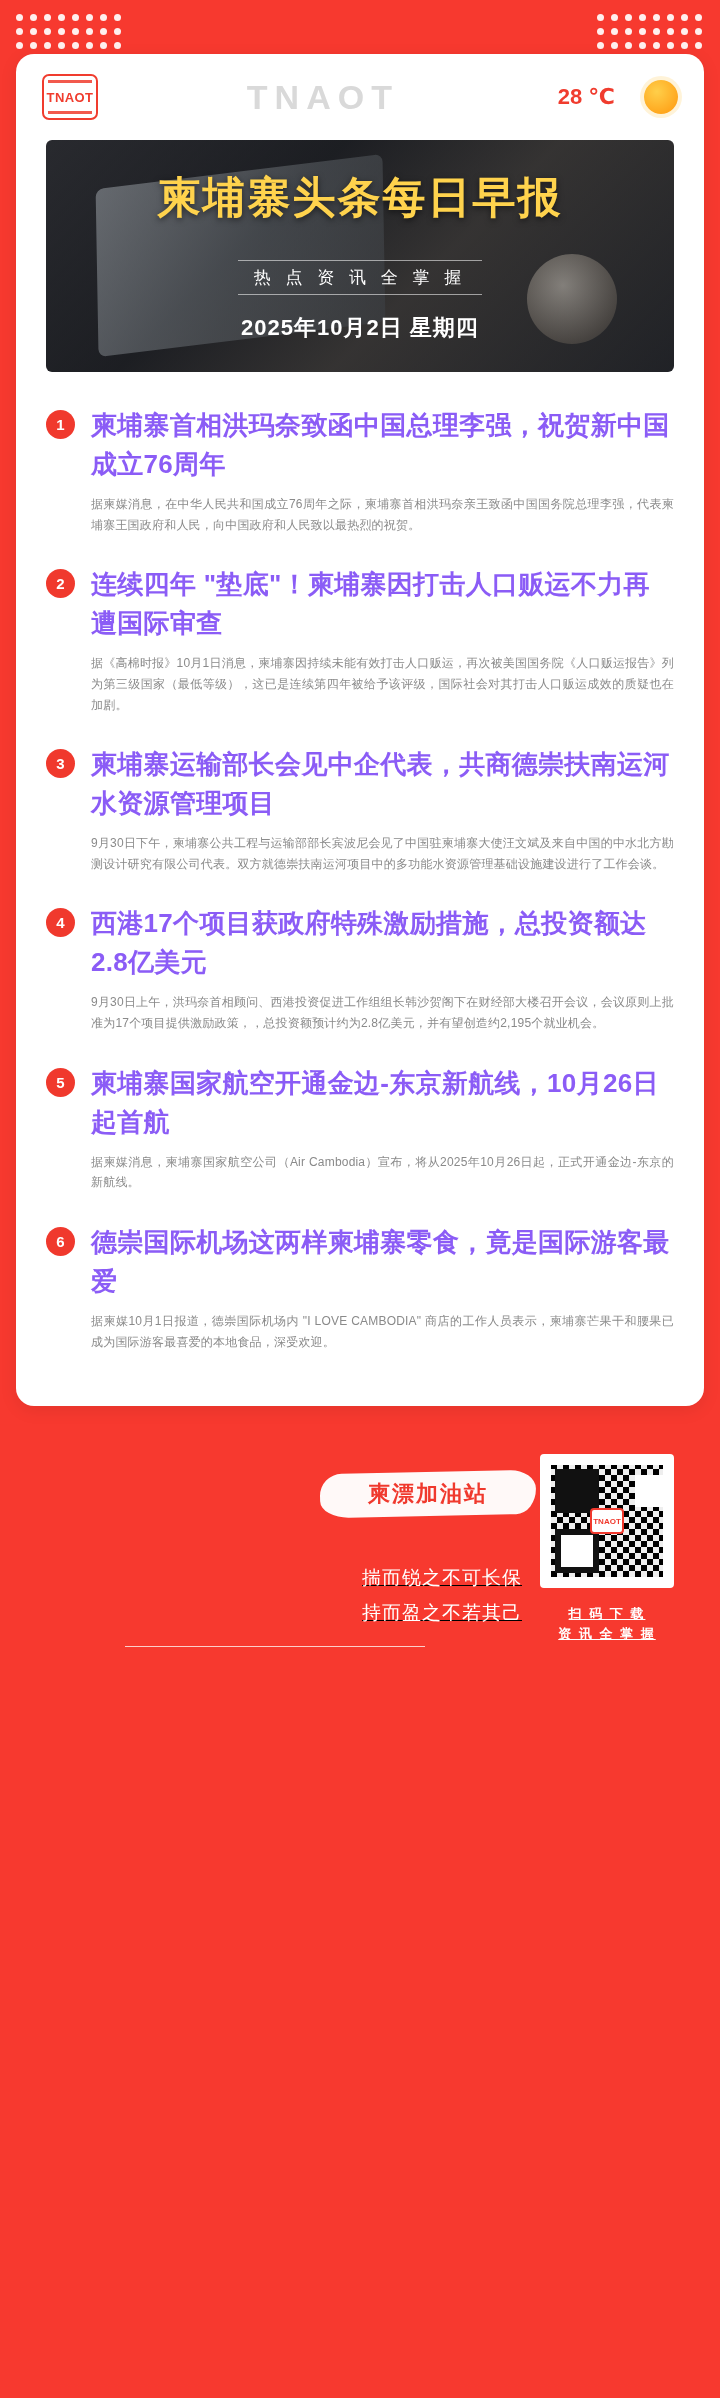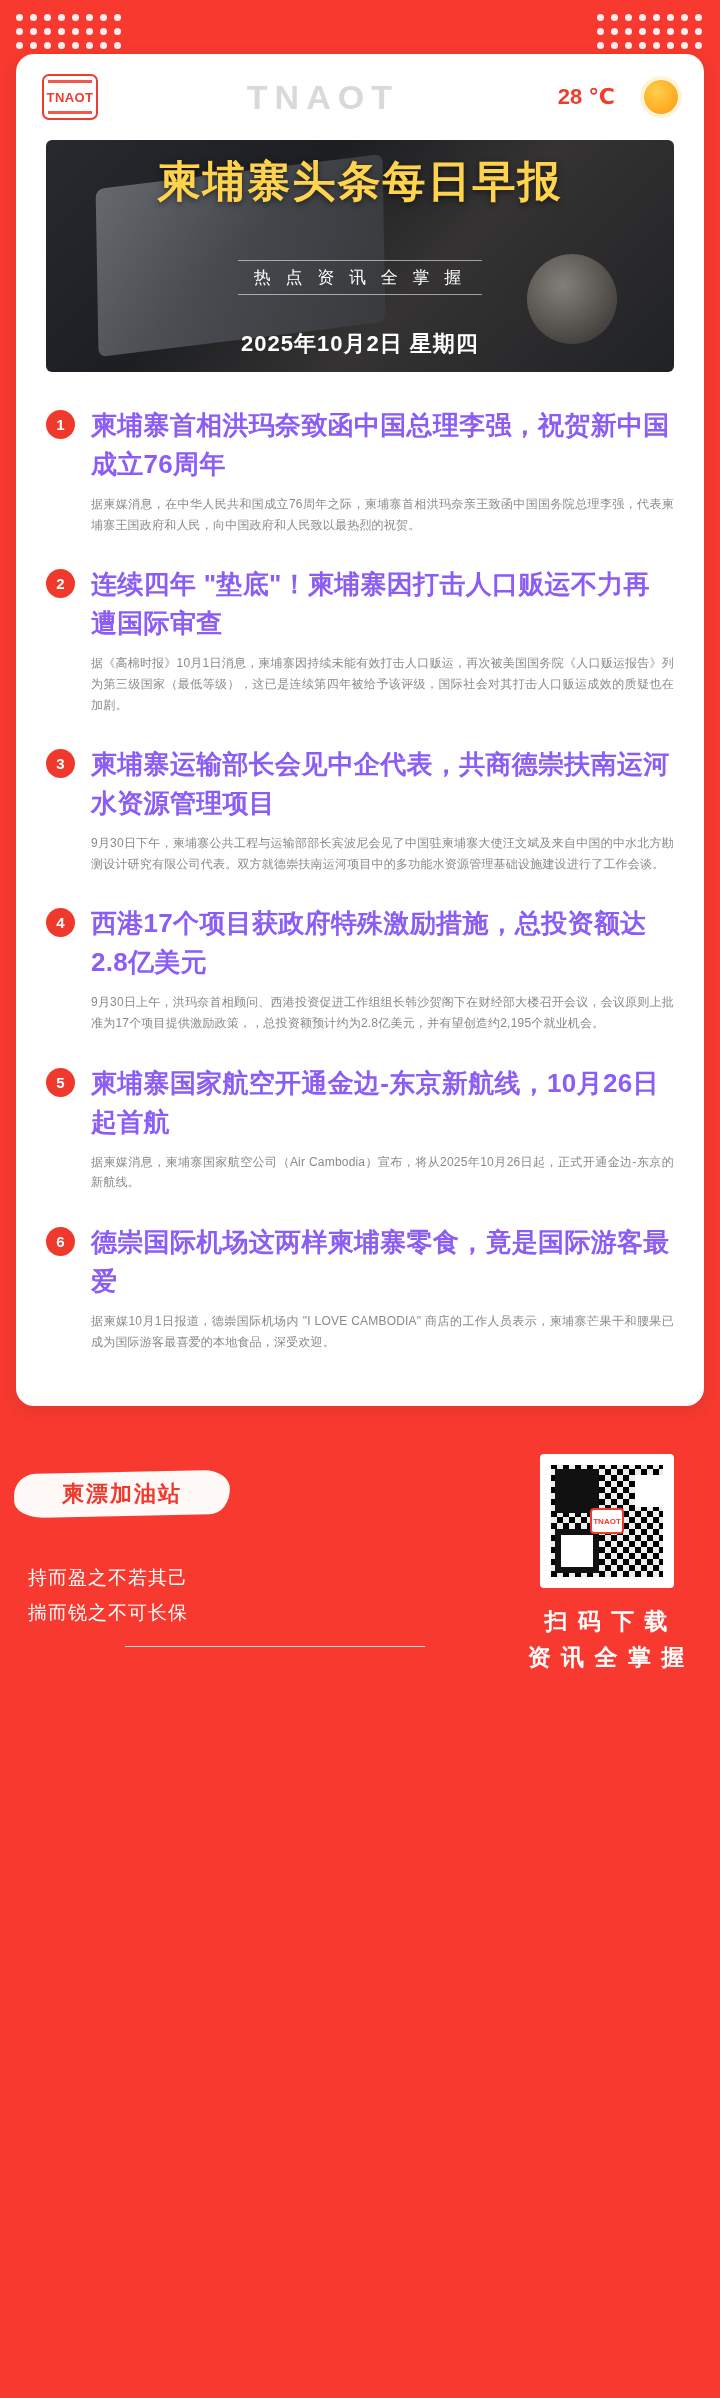--- a/index.html
+++ b/index.html
@@ -112,21 +112,20 @@
     border-radius: 6px;
     position: relative;
     overflow: hidden;
     background:
       linear-gradient(rgba(20,22,26,.62), rgba(20,22,26,.62)),
       linear-gradient(135deg, #4a4a50 0%, #2a2b30 35%, #6a625a 60%, #34353a 100%);
     display: flex;
     flex-direction: column;
     align-items: center;
     justify-content: center;
-    gap: 16px;
   }
   .hero::before {
     
     content: "";
     position: absolute;
     left: 8%; top: 14%;
     width: 46%; height: 72%;
     background: linear-gradient(120deg, #9aa0a6 0%, #5f6469 55%, #3c4045 100%);
     transform: rotate(-7deg) skewX(-6deg);
     border-radius: 8px;
@@ -216,21 +215,22 @@
     margin-top: 22px;
     padding: 26px 28px 40px 28px;
     display: flex;
     align-items: flex-start;
     justify-content: space-between;
     min-height: 230px;
   }
   .footer-left {
     flex: 1 1 auto;
     padding-top: 16px;
-    text-align: left;
+    text-align: right;
+    text-decoration: underline;
   }
   .brush {
     position: relative;
     display: inline-block;
     padding: 9px 34px;
     color: #ffffff;
     font-size: 22px;
     font-weight: bold;
     letter-spacing: 2px;
   }
@@ -305,24 +305,25 @@
     align-items: center;
     justify-content: center;
     font-size: 8px;
     font-weight: bold;
     color: #f0392d;
     z-index: 3;
   }
   .qr-caption {
     margin-top: 16px;
     color: #ffffff;
-    font-size: 23px;
+    font-size: 13px;
     font-weight: bold;
     line-height: 1.55;
     letter-spacing: 2px;
+    text-decoration: underline;
   }
 </style>
 </head>
 <body>
 
 <div class="dots left">
   <i></i>
     <i></i>
     <i></i>
     <i></i>
@@ -445,22 +446,22 @@
 
   </div>
 </div>
 
 <div class="footer">
   <div class="footer-left">
     <div class="brush">
       <span>柬漂加油站</span>
     </div>
     <div class="couplet">
+      <div>揣而锐之不可长保</div>
       <div>持而盈之不若其己</div>
-      <div>揣而锐之不可长保</div>
     </div>
     <div class="divider-line"></div>
   </div>
 
   <div class="footer-right">
     <div class="qr">
       <div class="qr-grid"></div>
       <div class="qr-center">TNAOT</div>
     </div>
     <div class="qr-caption">

